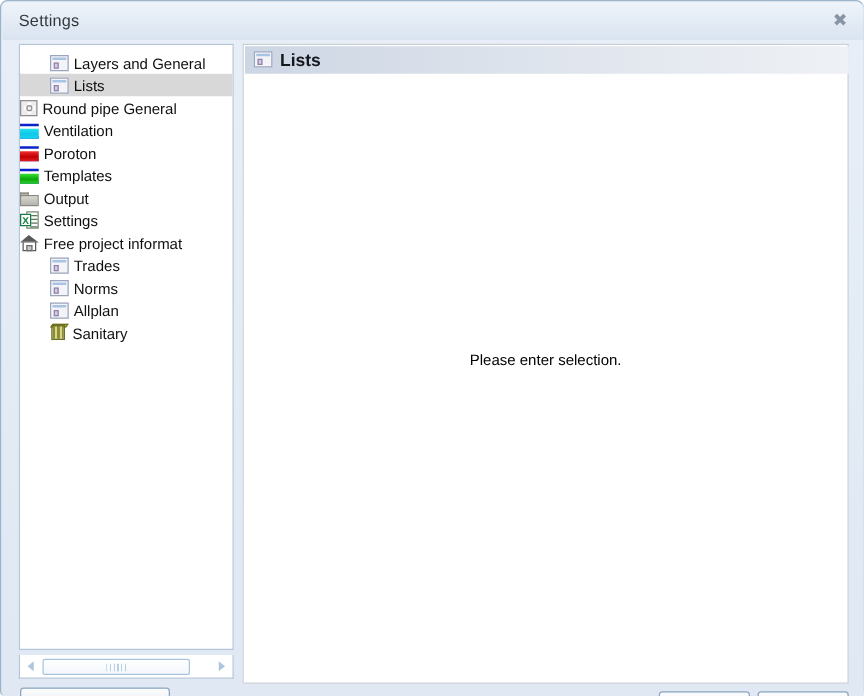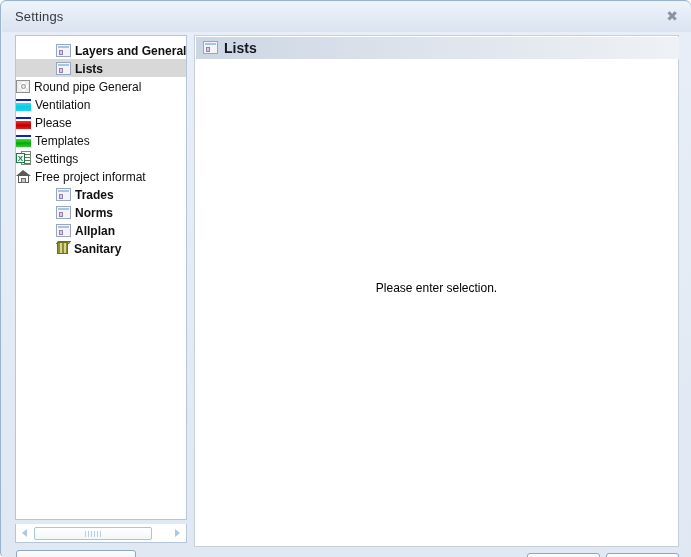--- a/index.html
+++ b/index.html
@@ -107,21 +107,21 @@
   .ticon {
     display: inline-block;
     width: 16px;
     height: 14px;
     vertical-align: -3px;
     margin-right: 4px;
     position: relative;
   }
 
   
-  .lvl0 { padding-left: 40px; font-weight: bold; }
+  .lvl0 { padding-left: 24px; }
   .lvl1 { }
 
   
   
   .ic-window {
     width: 15px; height: 13px;
     background: #f4f4f8;
     border: 1px solid #9aa6bd;
     box-sizing: border-box;
   }
@@ -436,22 +436,23 @@
   </div>
 
   <div class="body-area">
 
     <div class="tree-panel">
       <div class="tree-list" id="tree-list">
           <div class="tree-row lvl0"><span class="ticon ic-window"></span><span class="tree-label">Layers and General</span></div>
           <div class="tree-row lvl0 selected"><span class="ticon ic-window"></span><span class="tree-label">Lists</span></div>
           <div class="tree-row lvl1"><span class="ticon ic-gear"></span><span class="tree-label">Round pipe General</span></div>
           <div class="tree-row lvl1"><span class="ticon ic-duct ic-vent"><span class="fill"></span></span><span class="tree-label">Ventilation</span></div>
-          <div class="tree-row lvl1"><span class="ticon ic-duct ic-heat"><span class="fill"></span></span><span class="tree-label">Please</span></div>
+          <div class="tree-row lvl1"><span class="ticon ic-duct ic-heat"><span class="fill"></span></span><span class="tree-label">Poroton</span></div>
           <div class="tree-row lvl1"><span class="ticon ic-duct ic-sani"><span class="fill"></span></span><span class="tree-label">Templates</span></div>
+          <div class="tree-row lvl1"><span class="ticon ic-folder"></span><span class="tree-label">Output</span></div>
           <div class="tree-row lvl1"><span class="ticon ic-xls"><span class="sheet"></span><span class="xbox">X</span></span><span class="tree-label">Settings</span></div>
           <div class="tree-row lvl1"><span class="ticon ic-house"><span class="roof"></span><span class="base"></span><span class="door"></span></span><span class="tree-label">Free project informat</span></div>
           <div class="tree-row lvl0"><span class="ticon ic-window"></span><span class="tree-label">Trades</span></div>
           <div class="tree-row lvl0"><span class="ticon ic-window"></span><span class="tree-label">Norms</span></div>
           <div class="tree-row lvl0"><span class="ticon ic-window"></span><span class="tree-label">Allplan</span></div>
           <div class="tree-row lvl0"><span class="ticon ic-brick"><span class="top"></span><span class="blk"></span></span><span class="tree-label">Sanitary</span></div>
         </div>
     </div>
 
     <div class="hscroll">

